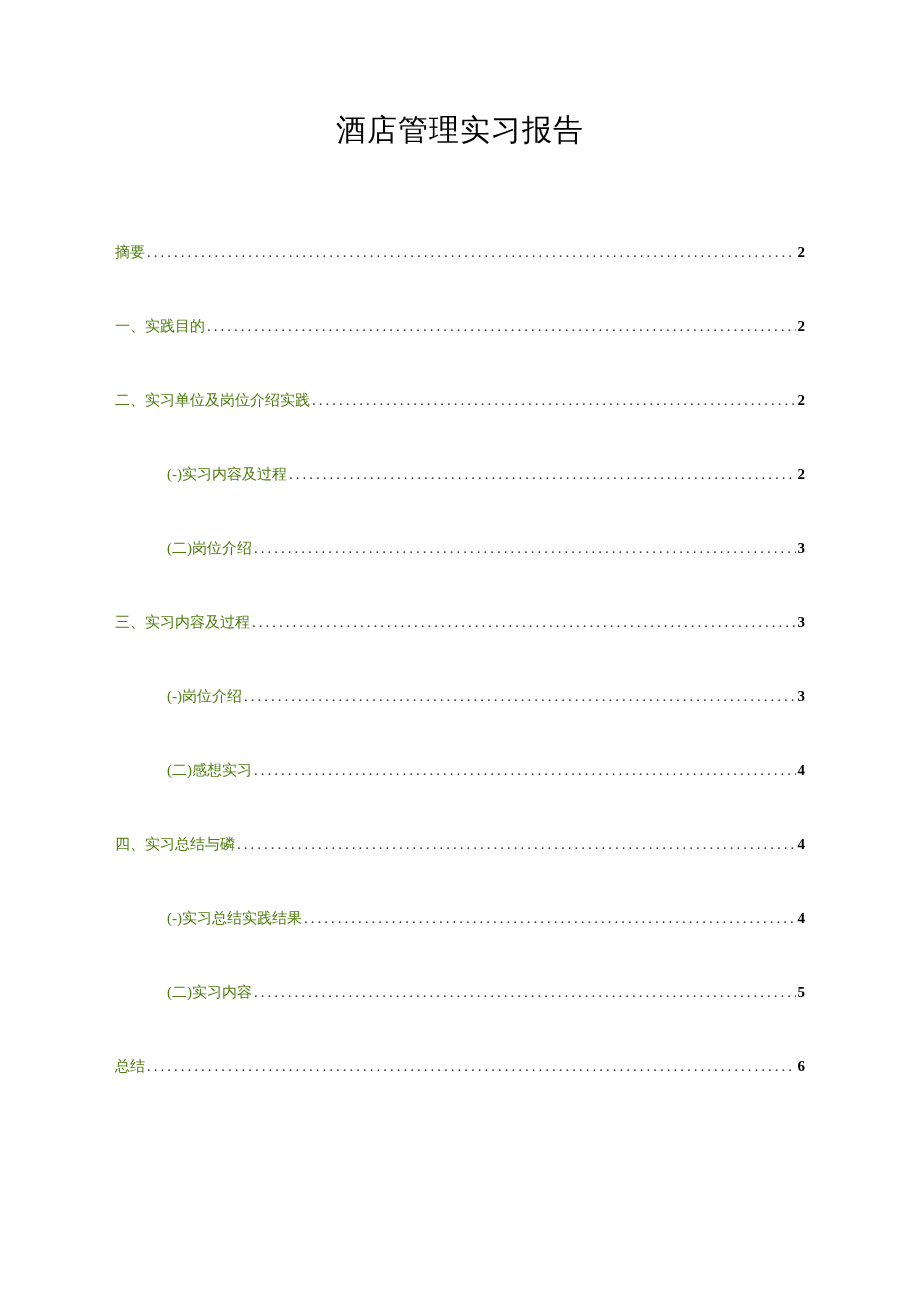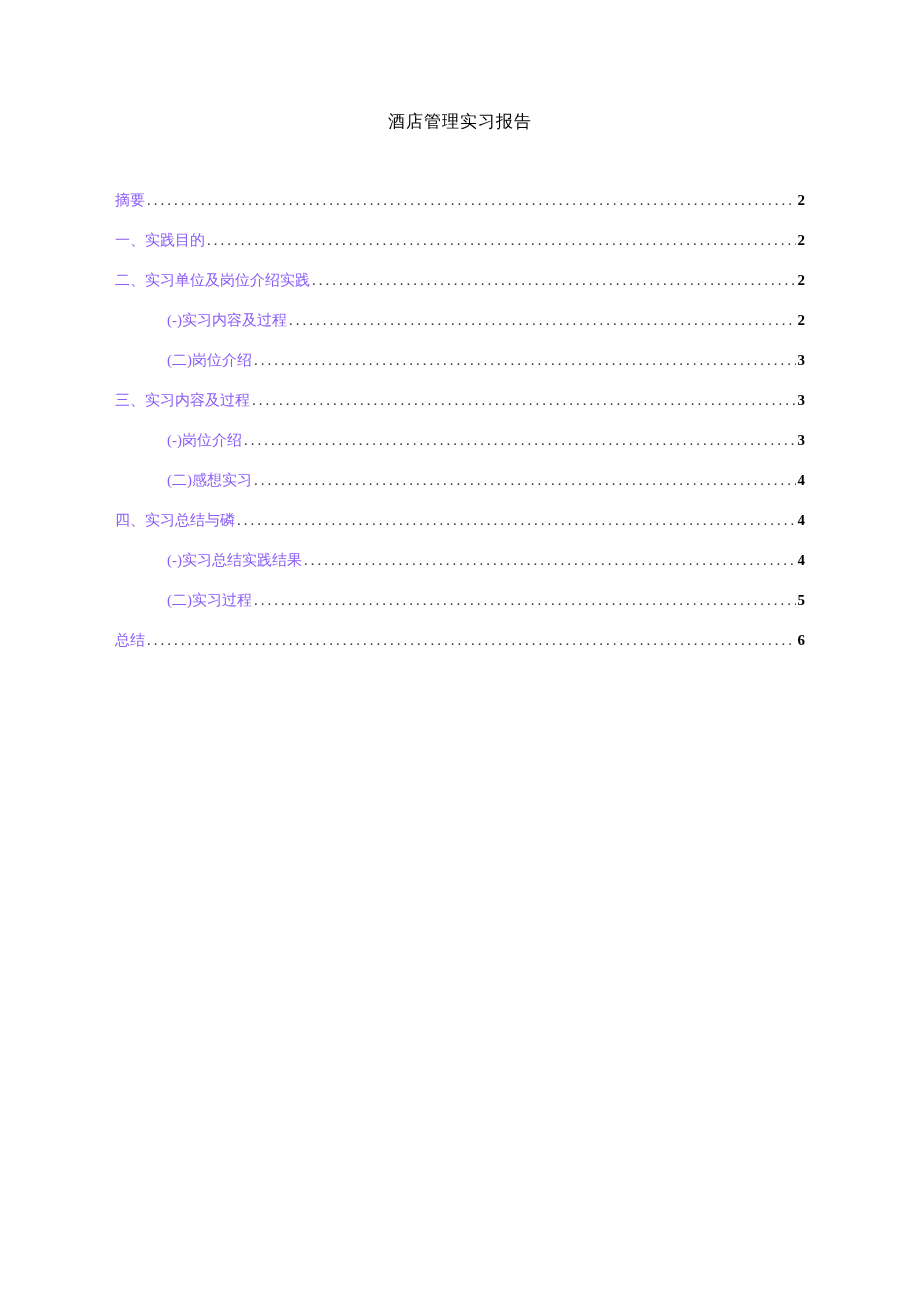--- a/index.html
+++ b/index.html
@@ -10,40 +10,41 @@
     body {
       width: 920px;
       height: 1301px;
       background: #ffffff;
       font-family: "SimSun", "宋体", serif;
       color: #000000;
       padding: 110px 115px 0 115px;
     }
     .title {
       text-align: center;
-      font-size: 17px;
+      font-size: 30px;
       font-weight: normal;
       margin-bottom: 55px;
       letter-spacing: 1px;
     }
     .toc {
       font-size: 15px;
       line-height: 1.6;
     }
     .toc-entry {
       display: flex;
       align-items: baseline;
       margin-bottom: 16px;
     }
     .toc-entry.sub {
       padding-left: 52px;
     }
     .toc-label {
       white-space: nowrap;
-      color: #8b5cf6;
+      color: #4d7c0f;
+      margin-top: 34px;
     }
     .toc-dots {
       flex: 1;
       overflow: hidden;
       white-space: nowrap;
       color: #333;
       letter-spacing: 3px;
       margin: 0 2px;
     }
     .toc-dots::after {
@@ -107,21 +108,21 @@
     <span class="toc-label">四、实习总结与磷</span>
     <span class="toc-dots"></span>
     <span class="toc-page">4</span>
   </div>
   <div class="toc-entry sub">
     <span class="toc-label">(-)实习总结实践结果</span>
     <span class="toc-dots"></span>
     <span class="toc-page">4</span>
   </div>
   <div class="toc-entry sub">
-    <span class="toc-label">(二)实习过程</span>
+    <span class="toc-label">(二)实习内容</span>
     <span class="toc-dots"></span>
     <span class="toc-page">5</span>
   </div>
   <div class="toc-entry">
     <span class="toc-label">总结</span>
     <span class="toc-dots"></span>
     <span class="toc-page">6</span>
   </div>
 </div>
 

